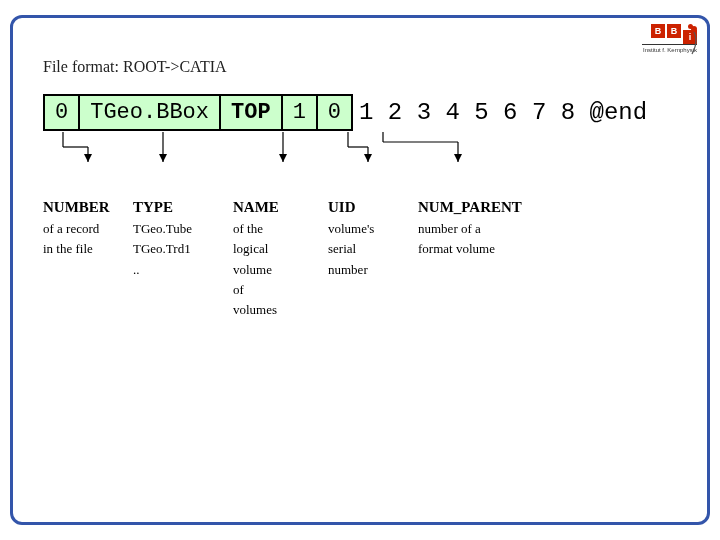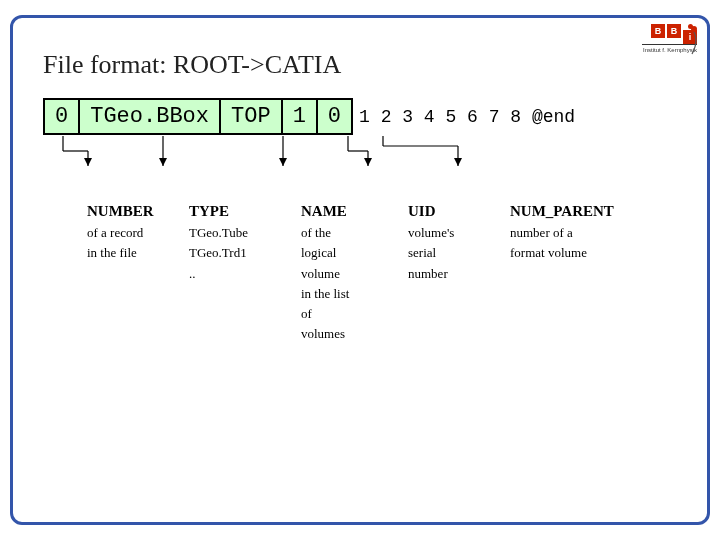--- a/index.html
+++ b/index.html
@@ -46,23 +46,23 @@
       align-items: center;
       justify-content: center;
       color: white;
       font-size: 9px;
       font-weight: bold;
       font-family: Arial, sans-serif;
     }
 
     
     .title {
-      font-size: 26px;
+      font-size: 16px;
       color: #222;
-      margin-top: 12px;
+      margin-top: 20px;
       margin-bottom: 18px;
       font-weight: normal;
       font-family: 'Times New Roman', Times, serif;
     }
 
     
     .format-line {
       display: flex;
       align-items: center;
       font-size: 22px;
@@ -74,21 +74,21 @@
 
     .box-cell {
       border: 2px solid #000;
       padding: 4px 10px;
       background: #ccffcc;
       font-size: 22px;
       font-family: 'Courier New', Courier, monospace;
     }
 
     .format-rest {
-      font-size: 18px;
+      font-size: 24px;
       padding-left: 6px;
       font-family: 'Courier New', Courier, monospace;
     }
 
     .col {
       display: flex;
       flex-direction: column;
       font-size: 15px;
       font-family: 'Times New Roman', Times, serif;
       line-height: 1.55;
@@ -152,21 +152,21 @@
       <circle cx="52" cy="5" r="3" fill="#cc2200"></circle>
     </svg>
   </div>
 
   <div class="title">File format: ROOT-&gt;CATIA</div>
 
   <div style="position:relative;">
     <div class="format-line">
       <span class="box-cell">0</span>
       <span class="box-cell" style="border-left:none;font-family:Liberation Mono, monospace;">TGeo.BBox</span>
-      <span class="box-cell" style="border-left:none;">TOP</span>
+      <span class="box-cell" style="border-left:none;font-weight:bold;">TOP</span>
       <span class="box-cell" style="border-left:none;">1</span>
       <span class="box-cell" style="border-left:none;">0</span>
       <span class="format-rest">1 2 3 4 5 6 7 8 @end</span>
     </div>
 
     <svg style="position:absolute; top:38px; left:0; width:650px; height:60px; overflow:visible;">
 
       <line x1="20" y1="0" x2="20" y2="15" stroke="#000" stroke-width="1.2"></line>
       <line x1="20" y1="15" x2="45" y2="15" stroke="#000" stroke-width="1.2"></line>
       <line x1="45" y1="15" x2="45" y2="30" stroke="#000" stroke-width="1.2"></line>
@@ -183,41 +183,40 @@
       <line x1="325" y1="15" x2="325" y2="30" stroke="#000" stroke-width="1.2"></line>
       <polygon points="325,30 321,22 329,22" fill="#000"></polygon>
 
       <line x1="340" y1="0" x2="340" y2="10" stroke="#000" stroke-width="1.2"></line>
       <line x1="340" y1="10" x2="415" y2="10" stroke="#000" stroke-width="1.2"></line>
       <line x1="415" y1="10" x2="415" y2="30" stroke="#000" stroke-width="1.2"></line>
       <polygon points="415,30 411,22 419,22" fill="#000"></polygon>
     </svg>
   </div>
 
-  <div style="margin-top: 65px; display:flex; gap:12px;margin-left:44px;">
+  <div style="margin-top: 65px; display:flex; gap:0;">
 
     <div class="col col-number">
       <div class="col-header">NUMBER</div>
       <div class="col-content">of a record</div>
       <div class="col-content">in the file</div>
     </div>
 
     <div class="col col-type">
       <div class="col-header">TYPE</div>
       <div class="col-content">TGeo.Tube</div>
       <div class="col-content">TGeo.Trd1</div>
       <div class="col-content">..</div>
     </div>
 
     <div class="col col-name">
       <div class="col-header">NAME</div>
       <div class="col-content">of the</div>
       <div class="col-content">logical</div>
       <div class="col-content">volume</div>
-      <div class="col-content">in the list</div>
       <div class="col-content">of</div>
       <div class="col-content">volumes</div>
     </div>
 
     <div class="col col-uid">
       <div class="col-header">UID</div>
       <div class="col-content">volume's</div>
       <div class="col-content">serial</div>
       <div class="col-content">number</div>
     </div>

